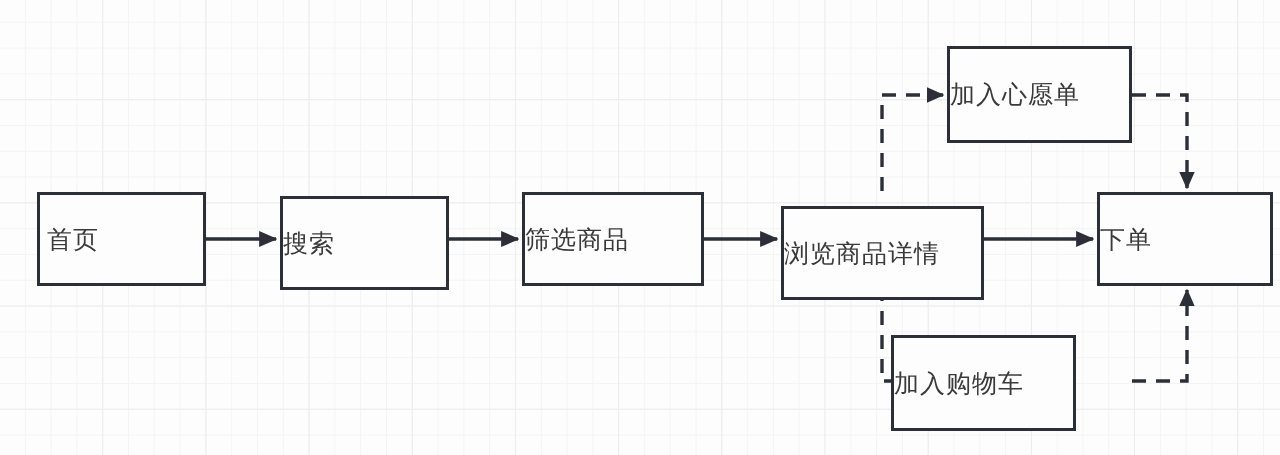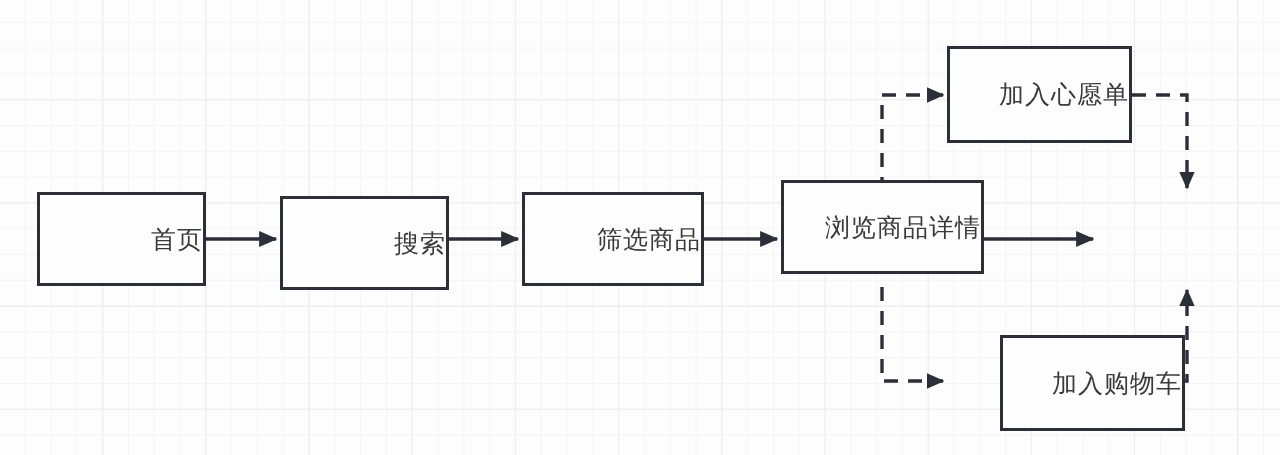--- a/index.html
+++ b/index.html
@@ -34,21 +34,21 @@
     height: 455px;
     pointer-events: none;
   }
   .node {
     position: absolute;
     box-sizing: border-box;
     background: #fdfdfd;
     border: 3px solid #2b2f38;
     display: flex;
     align-items: center;
-    justify-content: flex-end;
+    justify-content: flex-start;
   }
   .node-label {
     font-size: 25px;
     line-height: 1;
     color: #3a3a3a;
     letter-spacing: 1px;
     font-weight: 400;
     white-space: nowrap;
     font-family: "Liberation Sans", "DejaVu Sans", sans-serif;
   }
@@ -90,26 +90,29 @@
   </div>
 
   <div class="node" style="left:280px; top:196px; width:169px; height:94px;">
     <span class="node-label">搜索</span>
   </div>
 
   <div class="node" style="left:522px; top:192px; width:182px; height:94px;">
     <span class="node-label">筛选商品</span>
   </div>
 
-  <div class="node" style="left:781px; top:180px; width:203px; height:94px;">
+  <div class="node" style="left:781px; top:206px; width:203px; height:94px;">
     <span class="node-label">浏览商品详情</span>
   </div>
 
+  <div class="node" style="left:1097px; top:192px; width:176px; height:94px;">
+    <span class="node-label">下单</span>
+  </div>
 
   <div class="node" style="left:947px; top:46px; width:185px; height:97px;">
     <span class="node-label">加入心愿单</span>
   </div>
 
-  <div class="node" style="left:1000px; top:335px; width:185px; height:96px;">
+  <div class="node" style="left:891px; top:335px; width:185px; height:96px;">
     <span class="node-label">加入购物车</span>
   </div>
 
 </div>
 
 </body></html>

